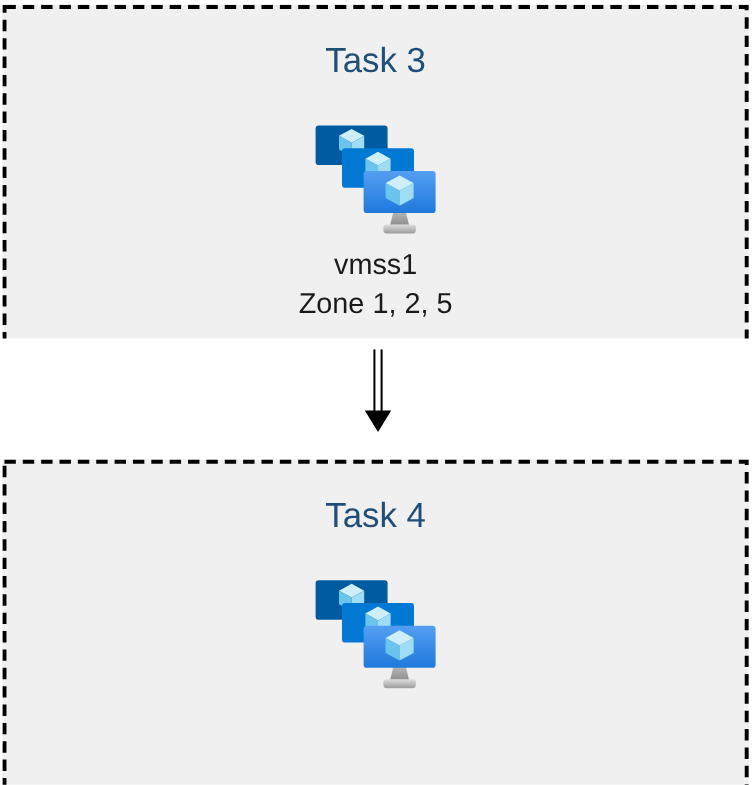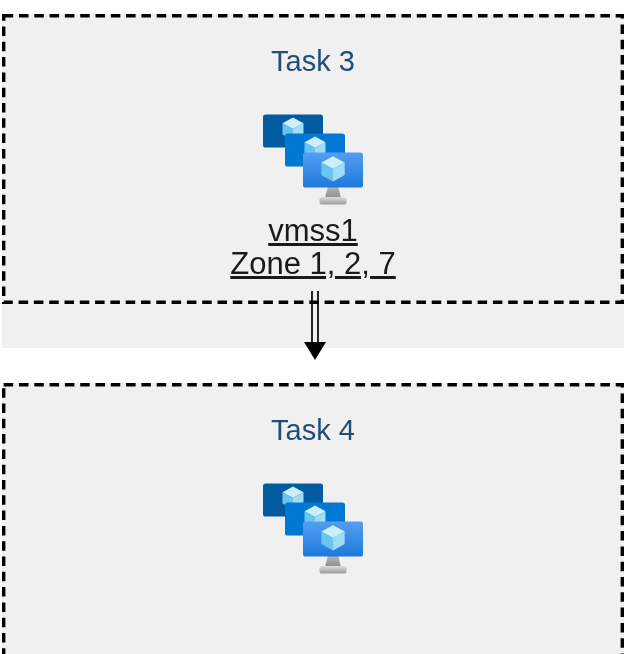--- a/index.html
+++ b/index.html
@@ -9,21 +9,21 @@
     background: var(--page-bg, #ffffff);
     font-family: "Liberation Sans", sans-serif;
     overflow: hidden;
   }
   .task-box {
     position: absolute;
     left: 2px;
     width: 622px;
     background: var(--box-fill, #f0f0f0);
   }
-  #box-task3 { top: 14px;   height: 334px; }
+  #box-task3 { top: 4px;   height: 278px; }
   #box-task4 { top: 358px; height: 294px; margin-top: 25px; }
   .border-svg {
     position: absolute; inset: 0;
     width: 100%; height: 100%;
     display: block;
     pointer-events: none;
   }
   .task-title {
     position: absolute;
     top: 29px; left: 0; right: 0;
@@ -41,24 +41,23 @@
   }
   .vmss-icon svg { display: block; width: 101px; height: 91px; }
   .caption {
     position: absolute;
     top: 200px; height: 66px;
     left: 0; right: 0;
     display: flex;
     flex-direction: column;
     justify-content: center;
     text-align: center;
-    font-size: 31px;
+    font-size: 24px;
     line-height: 33px;
     color: var(--caption-text, #1a1a1a);
-    text-decoration: underline;
   }
   .arrow-svg {
     position: absolute;
     left: 298px; top: 291px;
     width: 34px; height: 70px;
   }
   .defs-holder { position: absolute; width: 0; height: 0; overflow: hidden; }
 </style>
 </head>
 <body>
@@ -111,21 +110,21 @@
       <rect x="1.7" y="1.7" width="618.6" height="286.6" fill="none" stroke="#000000" stroke-width="3.4" stroke-dasharray="9.5 5.8"></rect>
     </svg>
     <div class="task-title">Task 3</div>
     <div class="vmss-icon">
       <svg viewBox="0 0 101 91">
           <use href="#vmssSymbol"></use>
         </svg>
     </div>
     <div class="caption">
       <div>vmss1</div>
-      <div>Zone 1, 2, 7</div>
+      <div>Zone 1, 2, 5</div>
     </div>
   </div>
 
   <svg class="arrow-svg" viewBox="0 0 34 70">
     <line x1="14" y1="0" x2="14" y2="53" stroke="#000000" stroke-width="1.7"></line>
     <line x1="20" y1="0" x2="20" y2="53" stroke="#000000" stroke-width="1.7"></line>
     <polygon points="6,51 28,51 17,69" fill="#000000"></polygon>
   </svg>
 
   <div class="task-box" id="box-task4">

